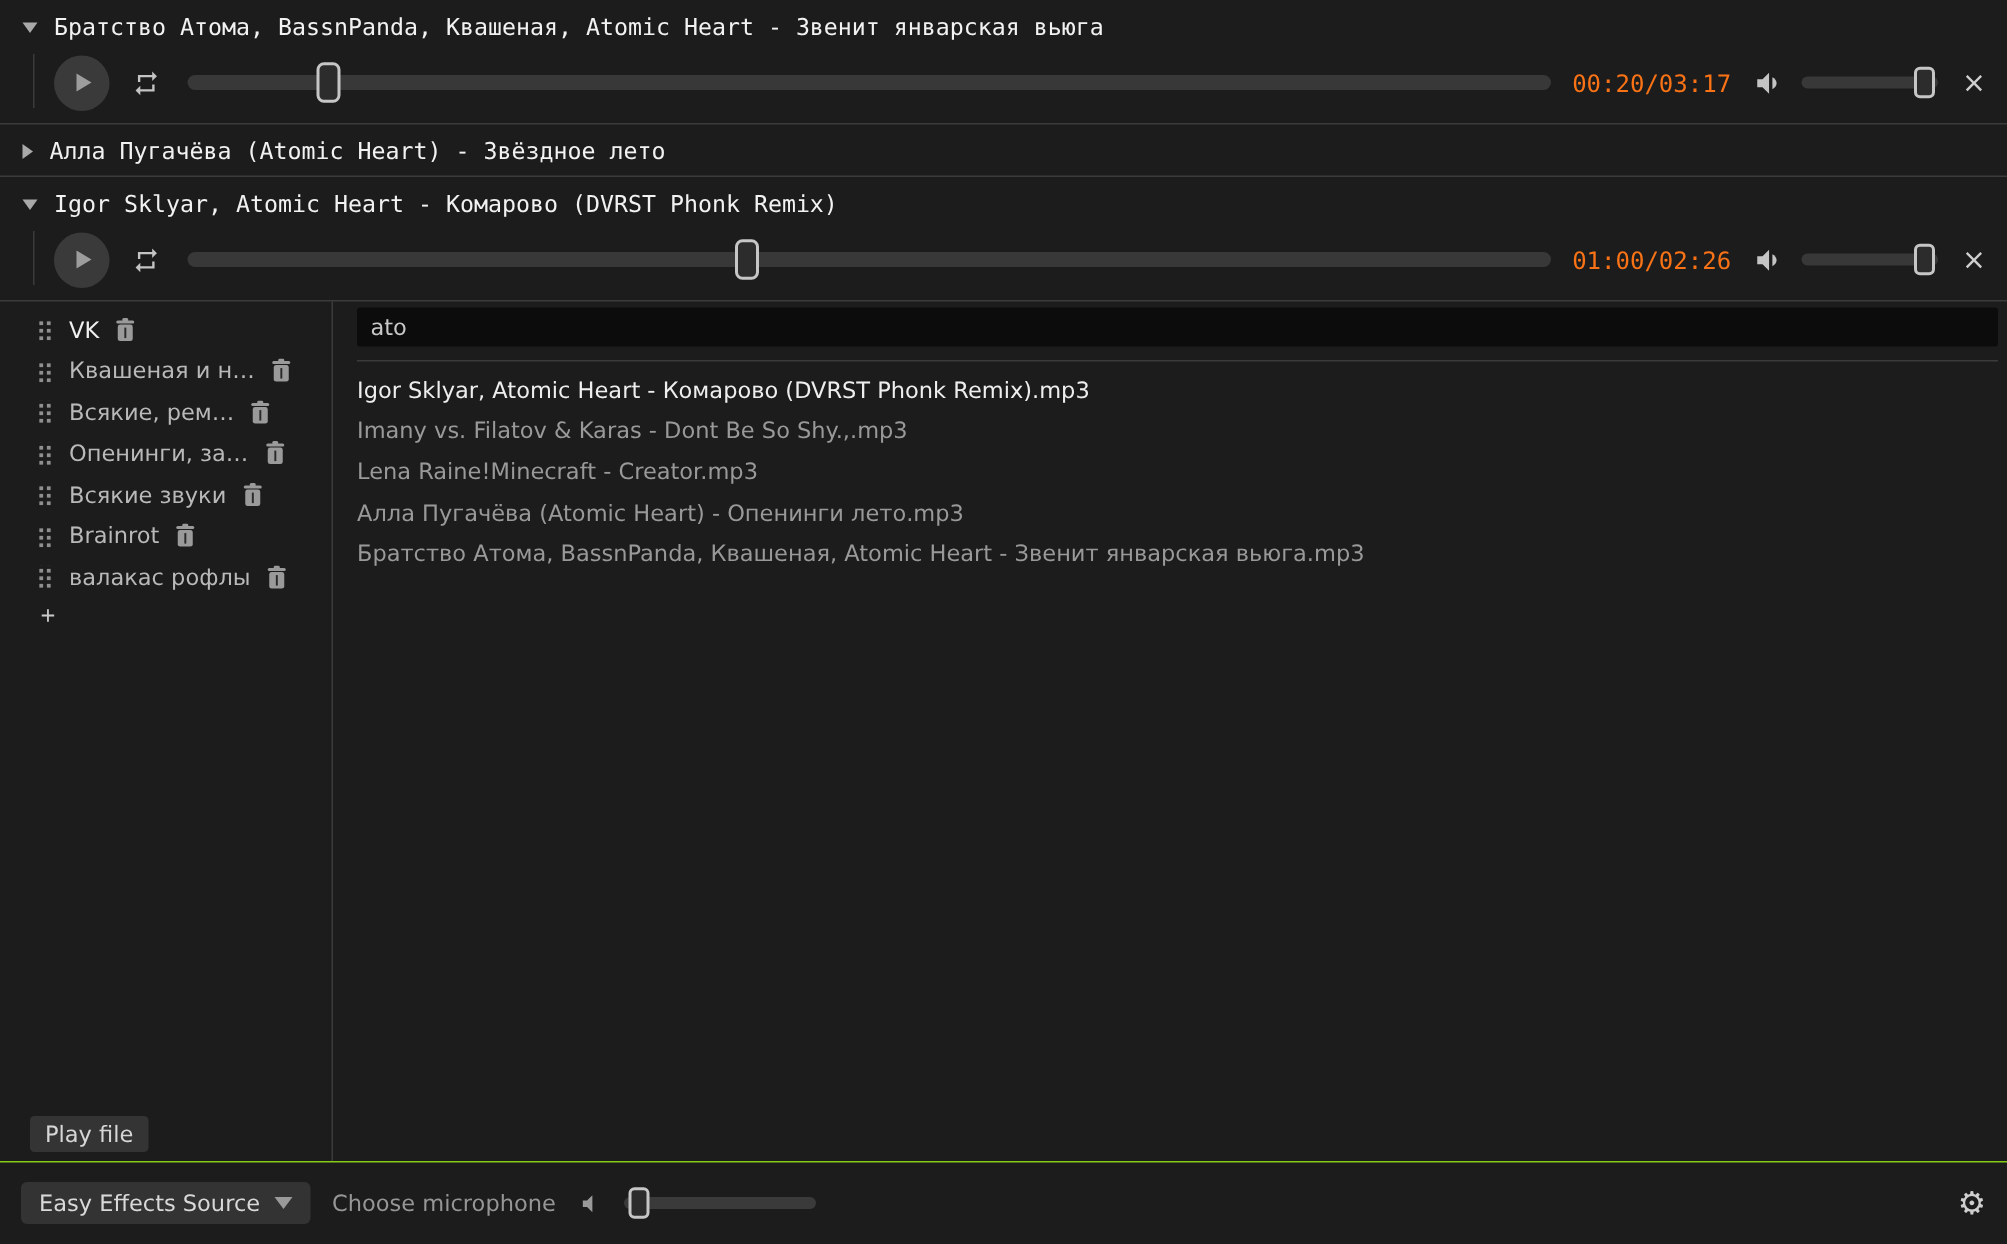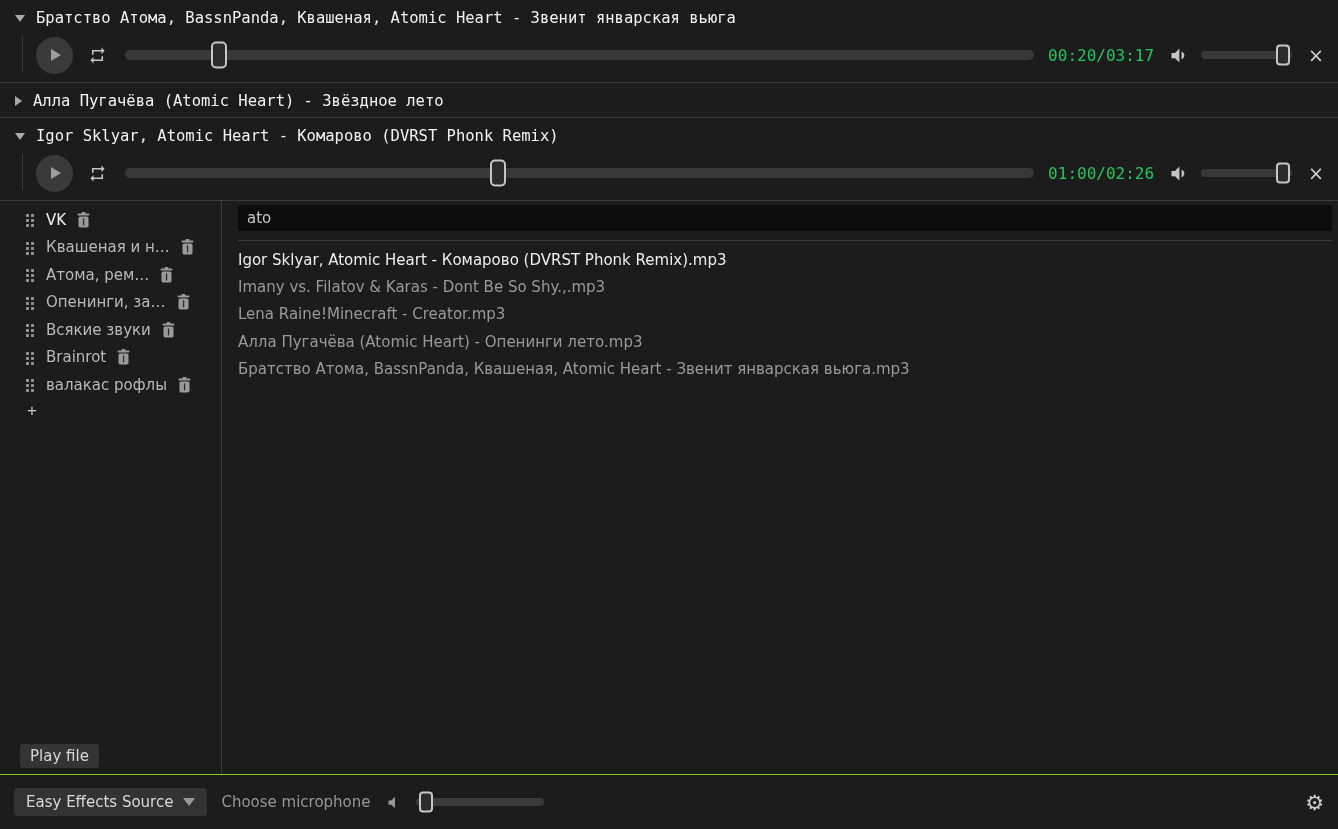--- a/index.html
+++ b/index.html
@@ -56,21 +56,21 @@
   .seek-track {
     flex: 1; height: 10px; border-radius: 5px; background: #383838;
     position: relative; margin: 0 12px; cursor: pointer;
   }
   .seek-handle {
     position: absolute; top: 50%; transform: translateY(-50%);
     width: 16px; height: 27px; border-radius: 5px;
     background: #2c2c2c; border: 2px solid #c6c6c6;
     cursor: grab;
   }
-  .time-label { font-size: 16px; color: #22c55e; margin: 0 14px 0 2px; white-space: nowrap; }
+  .time-label { font-size: 16px; color: #f97316; margin: 0 14px 0 2px; white-space: nowrap; }
   .vol-track {
     width: 91px; height: 8px; border-radius: 4px; background: #383838;
     position: relative; margin: 0 14px 0 12px; cursor: pointer;
   }
   .vol-handle {
     position: absolute; top: 50%; transform: translateY(-50%);
     width: 14px; height: 21px; border-radius: 4px;
     background: #2c2c2c; border: 2px solid #c6c6c6;
     cursor: grab;
   }
@@ -250,21 +250,21 @@
           <svg width="13" height="16" viewBox="0 0 13 16">
             <rect x="4.5" y="0" width="4" height="2.4" rx="1" fill="#9a9a9a"></rect>
             <rect x="0.5" y="1.6" width="12" height="2" rx="1" fill="#9a9a9a"></rect>
             <rect x="1.5" y="4.4" width="10" height="11" rx="1.6" fill="#9a9a9a"></rect>
             <rect x="5.9" y="6.4" width="1.3" height="7" fill="#2a2a2a"></rect>
           </svg>
         </button>
     </div>
     <div class="cat-row">
       <span class="drag-handle"></span>
-      <span class="cat-label">Атома, рем…</span>
+      <span class="cat-label">Всякие, рем…</span>
       <button class="trash-btn">
           <svg width="13" height="16" viewBox="0 0 13 16">
             <rect x="4.5" y="0" width="4" height="2.4" rx="1" fill="#9a9a9a"></rect>
             <rect x="0.5" y="1.6" width="12" height="2" rx="1" fill="#9a9a9a"></rect>
             <rect x="1.5" y="4.4" width="10" height="11" rx="1.6" fill="#9a9a9a"></rect>
             <rect x="5.9" y="6.4" width="1.3" height="7" fill="#2a2a2a"></rect>
           </svg>
         </button>
     </div>
     <div class="cat-row">

